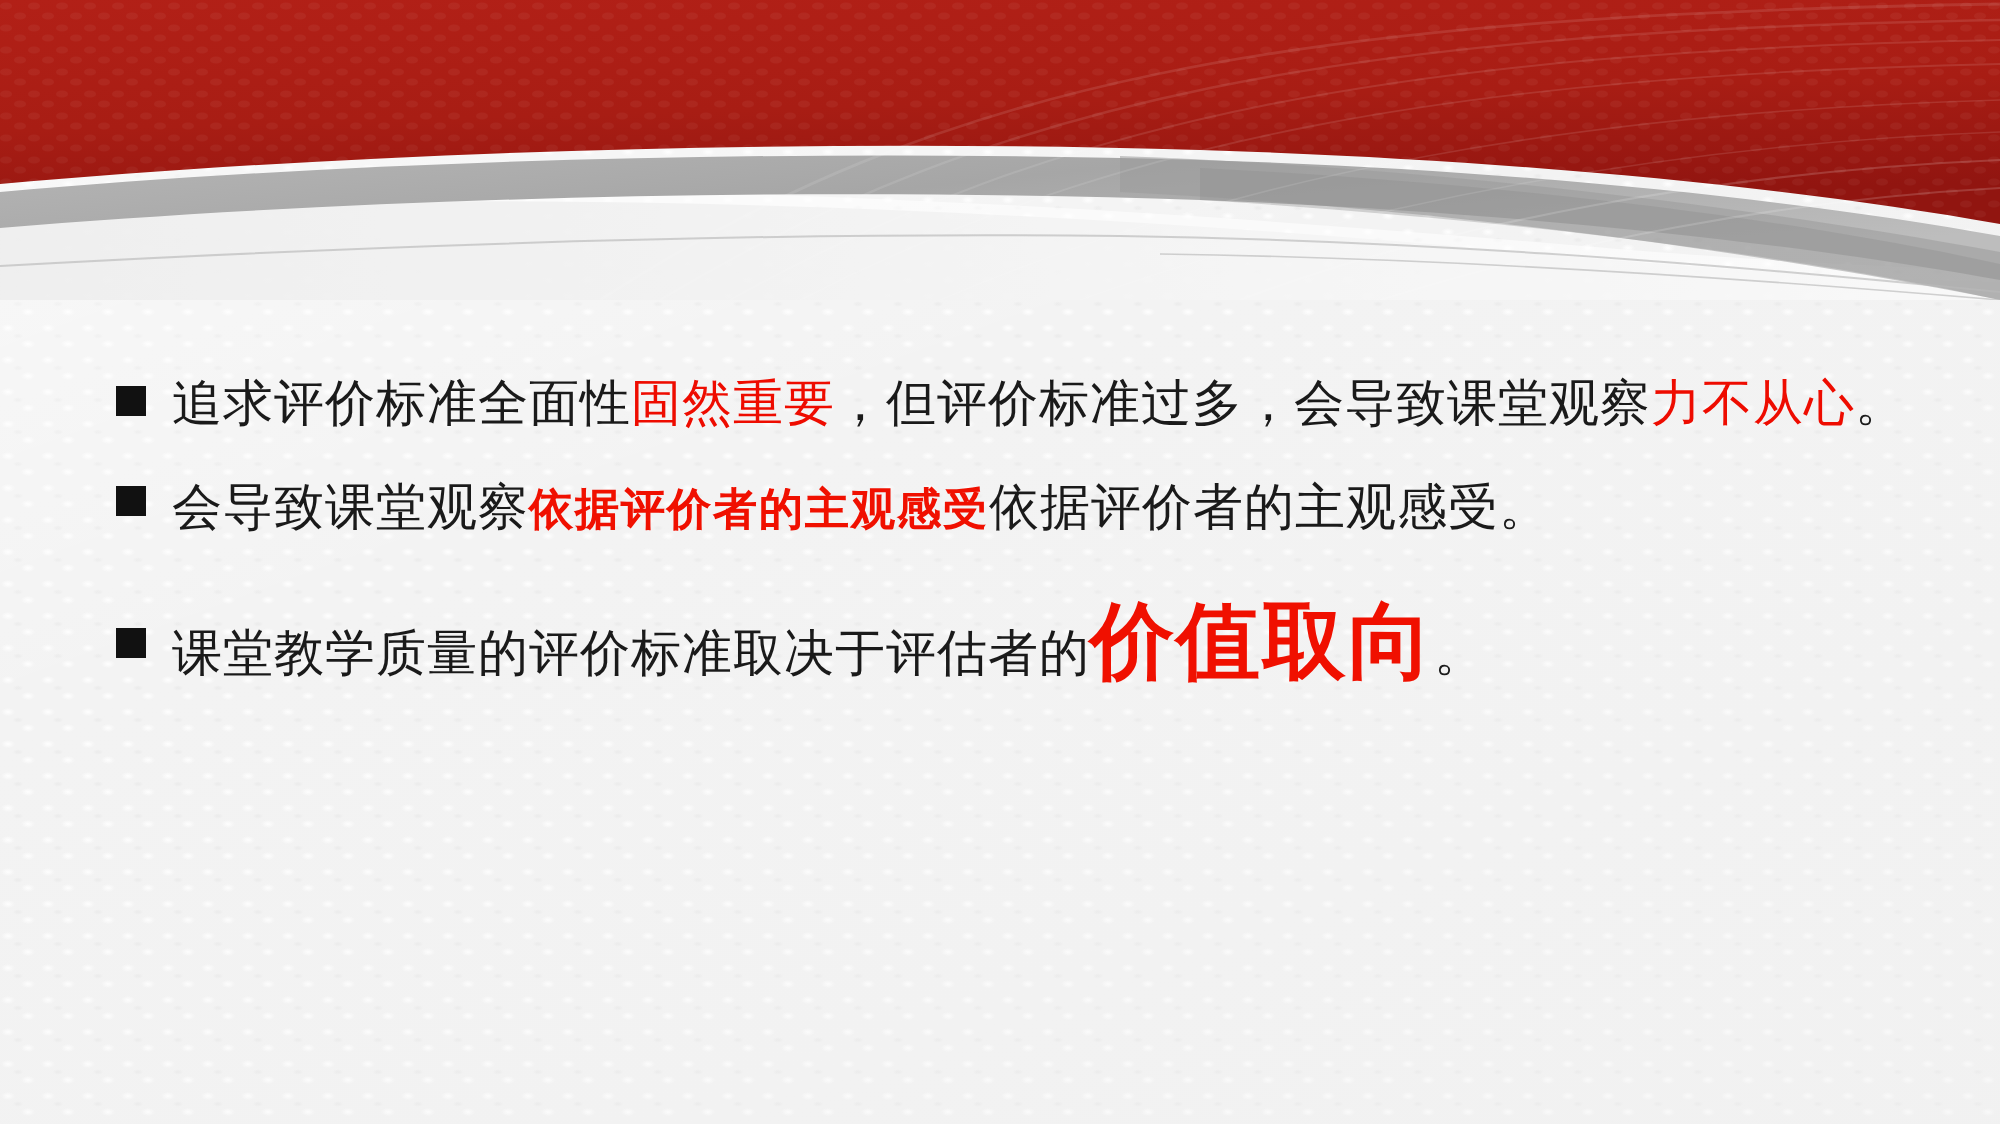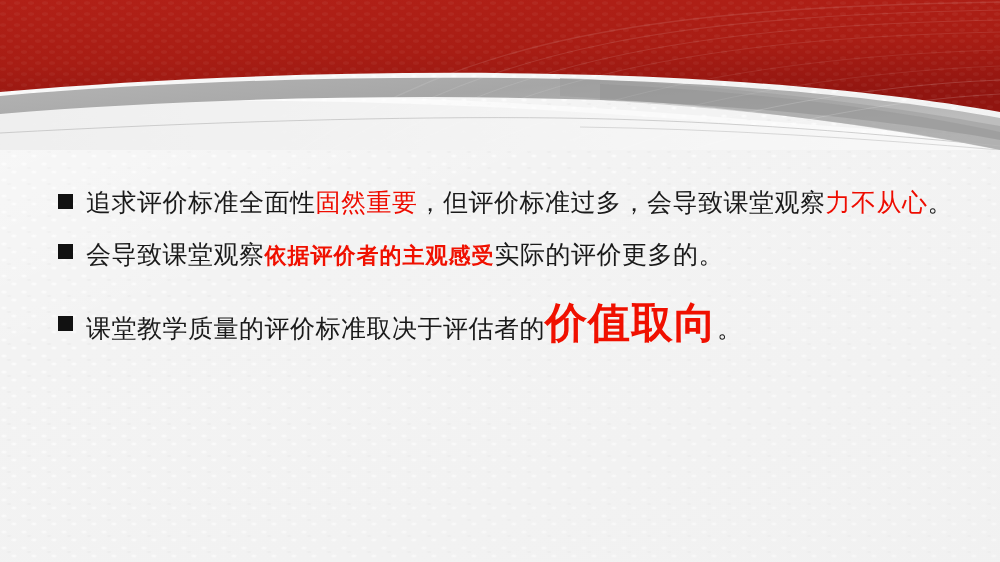--- a/index.html
+++ b/index.html
@@ -160,21 +160,21 @@
 
   <div class="content">
 
     <div class="bullet-line l1">
       <span class="marker"></span>
       <span class="line-text"><span>追求评价标准全面性</span><span class="em">固然重要</span><span>，但评价标准过多，会导致课堂观察</span><span class="em">力不从心</span><span>。</span></span>
     </div>
 
     <div class="bullet-line l2">
       <span class="marker"></span>
-      <span class="line-text"><span>会导致课堂观察</span><span class="em">依据评价者的主观感受</span><span>实际的评价更多的。</span></span>
+      <span class="line-text"><span>会导致课堂观察</span><span class="em">依据评价者的主观感受</span><span>依据评价者的主观感受。</span></span>
     </div>
 
     <div class="bullet-line l3">
       <span class="marker"></span>
       <span class="line-text"><span>课堂教学质量的评价标准取决于评估者的</span><span class="em">价值取向</span><span>。</span></span>
     </div>
 
   </div>
 </div>
 

